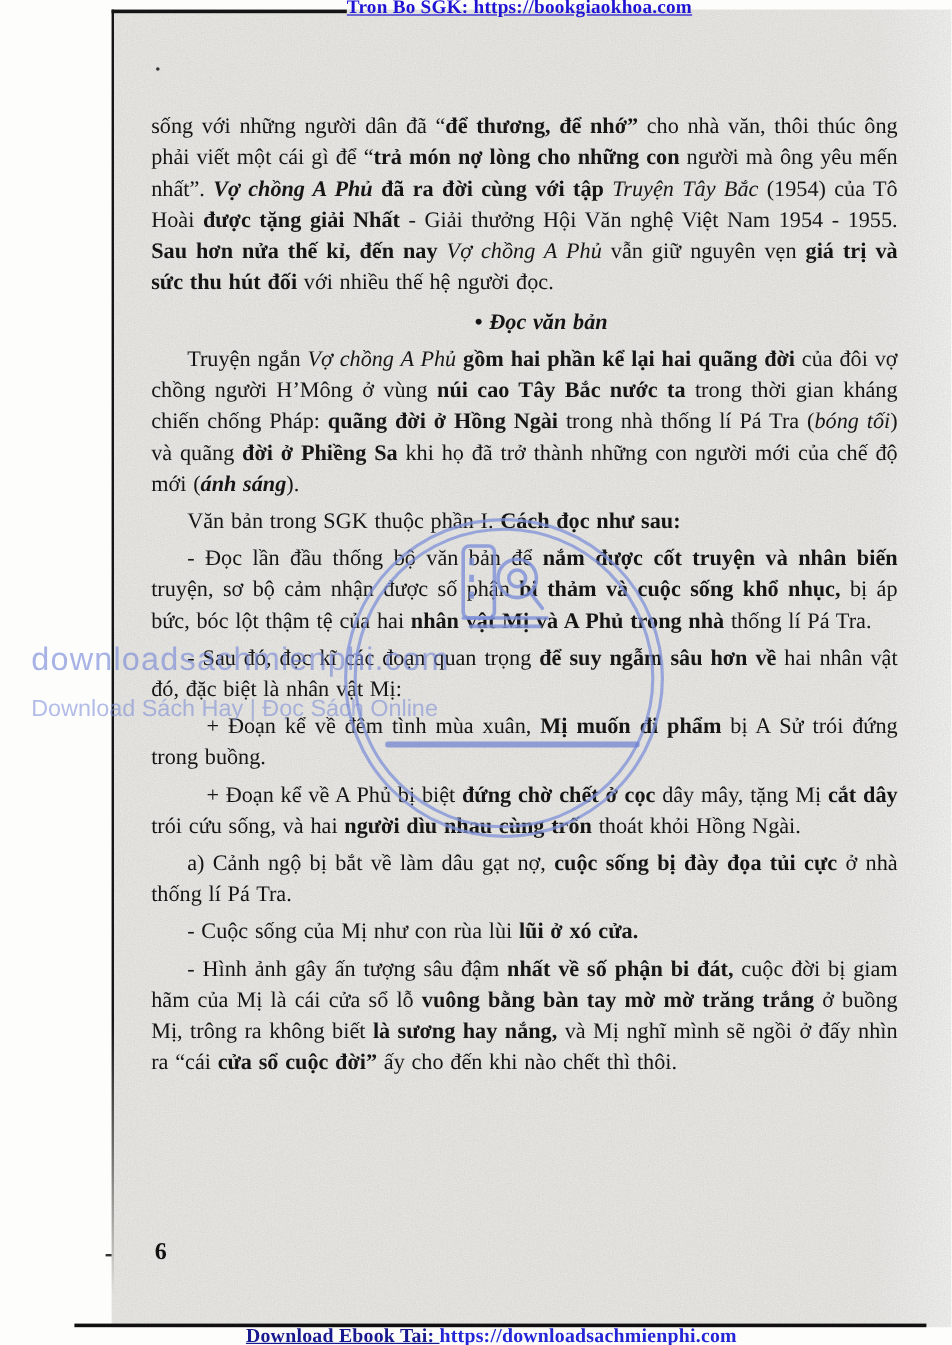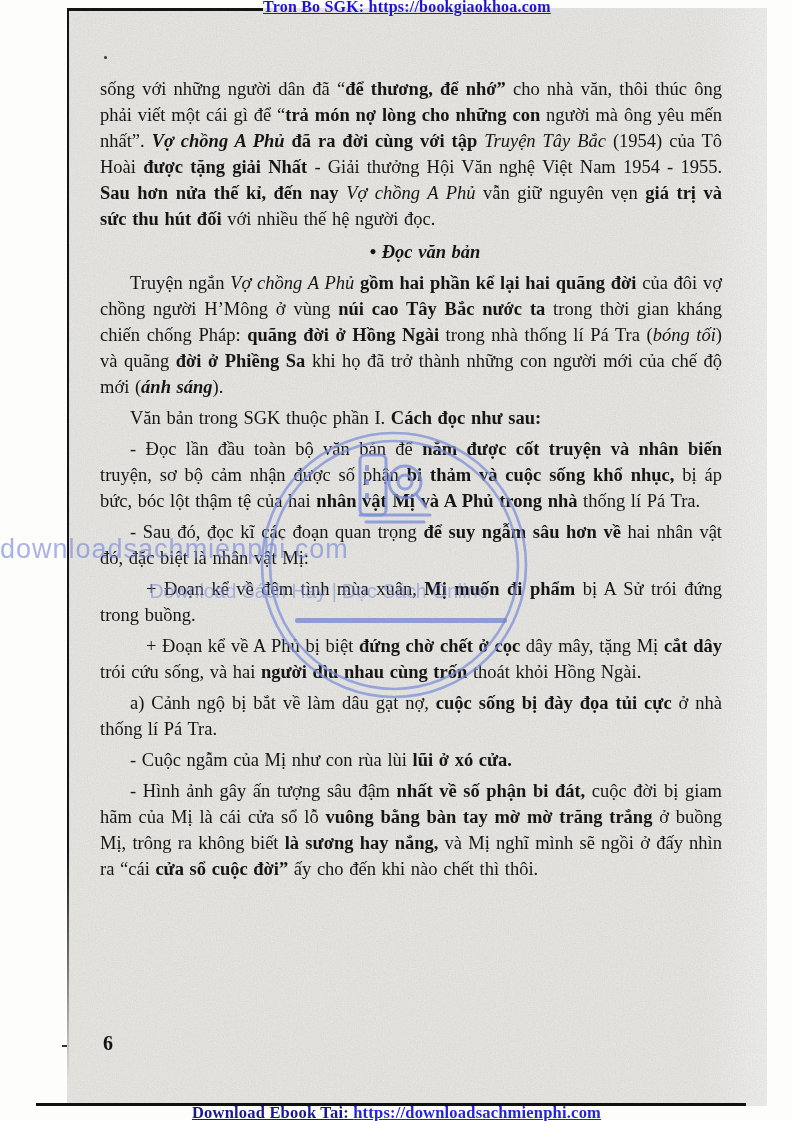--- a/index.html
+++ b/index.html
@@ -1,21 +1,21 @@
 <!DOCTYPE html>
 <html><head>
 <meta charset="utf-8">
 <style>
   html,body{margin:0;padding:0;}
   body{
     width:793px;height:1121px;position:relative;overflow:hidden;
     background:#fdfdfc;
     font-family:"Liberation Serif","DejaVu Serif",serif;
   }
-  .page{position:absolute;inset:0;}
+  .page{position:absolute;inset:0;margin-left:26px;}
 
   
   .paper{
     position:absolute;left:67px;top:8px;width:700px;height:1098px;
     background:linear-gradient(to right,#f3f2ee 0%,#f3f2ee 91%,#fbfbfa 100%);
   }
   .grain{position:absolute;inset:0;width:100%;height:100%;}
 
   
   .frame-top{
@@ -36,25 +36,25 @@
   .top-header{
     position:absolute;left:263px;top:-2px;white-space:nowrap;
     font-size:16px;font-weight:700;letter-spacing:.2px;
   }
   .top-header a{color:#1f14d4;text-decoration:underline;cursor:pointer;}
   .bottom-footer{
     position:absolute;left:0;top:1103px;width:100%;text-align:center;white-space:nowrap;
     font-size:16.5px;font-weight:700;letter-spacing:.2px;
   }
   .bottom-footer .pfx{color:#18188f;text-decoration:underline;}
-  .bottom-footer .url{color:#2525d8;text-decoration:underline;cursor:pointer;}
+  .bottom-footer .url{color:#2525d8;cursor:pointer;}
 
   
   .content{
-    position:absolute;left:100px;top:76px;width:622px;
+    position:absolute;left:100px;top:93px;width:622px;
     color:#151515;font-size:18.5px;line-height:26px;word-spacing:1px;
   }
   .content p{margin:0 0 5px 0;text-align:justify;}
   .content p.indent{text-indent:30px;}
   .content p.indent-plus{text-indent:46px;}
   .content p.bullet-heading,.content p.numbered-heading{
     margin:7px 0 5px 0;text-align:center;text-indent:28px;
   }
   .content .b{font-weight:700;}
   .content .i{font-style:italic;}
@@ -66,21 +66,21 @@
 
   
   .watermark{position:absolute;inset:0;pointer-events:none;}
   .wm-rings{position:absolute;left:254px;top:425px;}
   .wm-domain{
     position:absolute;left:0;top:534px;width:673px;text-align:left;
     font-family:"Liberation Sans","DejaVu Sans",sans-serif;
     font-size:27px;letter-spacing:1px;color:rgba(116,134,214,.62);
   }
   .wm-tagline{
-    position:absolute;left:0;top:580px;width:638px;text-align:center;
+    position:absolute;left:0;top:580px;width:638px;text-align:left;
     font-family:"Liberation Sans","DejaVu Sans",sans-serif;
     font-size:19.5px;color:rgba(116,134,214,.55);
   }
   .wm-bar{
     position:absolute;left:295px;top:618px;width:212px;height:5px;
     background:rgba(104,124,208,.68);border-radius:2px;
   }
 </style>
 </head>
 <body>
@@ -105,26 +105,26 @@
 
   <div class="top-header">
     <a>Tron Bo SGK: https://bookgiaokhoa.com</a>
   </div>
 
   <div class="content">
       <p class="body"><span>sống với những người dân đã “</span><span class="b">để thương, để nhớ”</span><span> cho nhà văn, thôi thúc ông phải viết một cái gì để “</span><span class="b">trả món nợ lòng cho những con</span><span> người mà ông yêu mến nhất”. </span><span class="b i">Vợ chồng A Phủ</span><span> </span><span class="b">đã ra đời cùng với tập</span><span> </span><span class="i">Truyện Tây Bắc</span><span> (1954) của Tô Hoài </span><span class="b">được tặng giải Nhất</span><span> - Giải thưởng Hội Văn nghệ Việt Nam 1954 - 1955. </span><span class="b">Sau hơn nửa thế kỉ, đến nay </span><span class="i">Vợ chồng A Phủ</span><span> vẫn giữ nguyên vẹn </span><span class="b">giá trị và sức thu hút đối</span><span> với nhiều thế hệ người đọc.</span></p>
       <p class="bullet-heading"><span class="b">• </span><span class="b i">Đọc văn bản</span></p>
       <p class="body indent"><span>Truyện ngắn </span><span class="i">Vợ chồng A Phủ</span><span> </span><span class="b">gồm hai phần kể lại hai quãng đời</span><span> của đôi vợ chồng người H’Mông ở vùng </span><span class="b">núi cao Tây Bắc nước ta</span><span> trong thời gian kháng chiến chống Pháp: </span><span class="b">quãng đời ở Hồng Ngài</span><span> trong nhà thống lí Pá Tra (</span><span class="i">bóng tối</span><span>) và quãng </span><span class="b">đời ở Phiềng Sa</span><span> khi họ đã trở thành những con người mới của chế độ mới (</span><span class="b i">ánh sáng</span><span>).</span></p>
       <p class="body indent"><span>Văn bản trong SGK thuộc phần I. </span><span class="b">Cách đọc như sau:</span></p>
-      <p class="body indent"><span>- Đọc lần đầu toàn bộ văn bản để </span><span class="b">nắm được cốt truyện và nhân biến</span><span> truyện, sơ bộ cảm nhận được số phận </span><span class="b">bi thảm và cuộc sống khổ nhục,</span><span> bị áp bức, bóc lột thậm tệ của hai </span><span class="b">nhân vật Mị và A Phủ trong nhà</span><span> thống lí Pá Tra.</span></p>
+      <p class="body indent"><span>- Đọc lần đầu thống bộ văn bản để </span><span class="b">nắm được cốt truyện và nhân biến</span><span> truyện, sơ bộ cảm nhận được số phận </span><span class="b">bi thảm và cuộc sống khổ nhục,</span><span> bị áp bức, bóc lột thậm tệ của hai </span><span class="b">nhân vật Mị và A Phủ trong nhà</span><span> thống lí Pá Tra.</span></p>
       <p class="body indent"><span>- Sau đó, đọc kĩ các đoạn quan trọng </span><span class="b">để suy ngẫm sâu hơn về</span><span> hai nhân vật đó, đặc biệt là nhân vật Mị:</span></p>
       <p class="body indent-plus"><span>+ Đoạn kể về đêm tình mùa xuân, </span><span class="b">Mị muốn đi phẩm</span><span> bị A Sử trói đứng trong buồng.</span></p>
       <p class="body indent-plus"><span>+ Đoạn kể về A Phủ bị biệt </span><span class="b">đứng chờ chết ở cọc</span><span> dây mây, tặng Mị </span><span class="b">cắt dây</span><span> trói cứu sống, và hai </span><span class="b">người dìu nhau cùng trốn</span><span> thoát khỏi Hồng Ngài.</span></p>
       <p class="body indent"><span>a) Cảnh ngộ bị bắt về làm dâu gạt nợ, </span><span class="b">cuộc sống bị đày đọa tủi cực</span><span> ở nhà thống lí Pá Tra.</span></p>
-      <p class="body indent"><span>- Cuộc ngẫm của Mị như con rùa lùi </span><span class="b">lũi ở xó cửa.</span></p>
+      <p class="body indent"><span>- Cuộc sống của Mị như con rùa lùi </span><span class="b">lũi ở xó cửa.</span></p>
       <p class="body indent"><span>- Hình ảnh gây ấn tượng sâu đậm </span><span class="b">nhất về số phận bi đát,</span><span> cuộc đời bị giam hãm của Mị là cái cửa sổ lỗ </span><span class="b">vuông bằng bàn tay mờ mờ trăng trắng</span><span> ở buồng Mị, trông ra không biết </span><span class="b">là sương hay nắng,</span><span> và Mị nghĩ mình sẽ ngồi ở đấy nhìn ra “cái </span><span class="b">cửa sổ cuộc đời”</span><span> ấy cho đến khi nào chết thì thôi.</span></p>
     </div>
 
   <div class="page-number">6</div>
 
   <div class="watermark">
     <svg class="wm-rings" width="280" height="280" viewBox="0 0 280 280" xmlns="http://www.w3.org/2000/svg">
       <g fill="none" stroke="rgba(126,144,216,0.75)" stroke-width="2.6">
         <circle cx="140" cy="140" r="132"></circle>
         <circle cx="140" cy="140" r="124"></circle>

